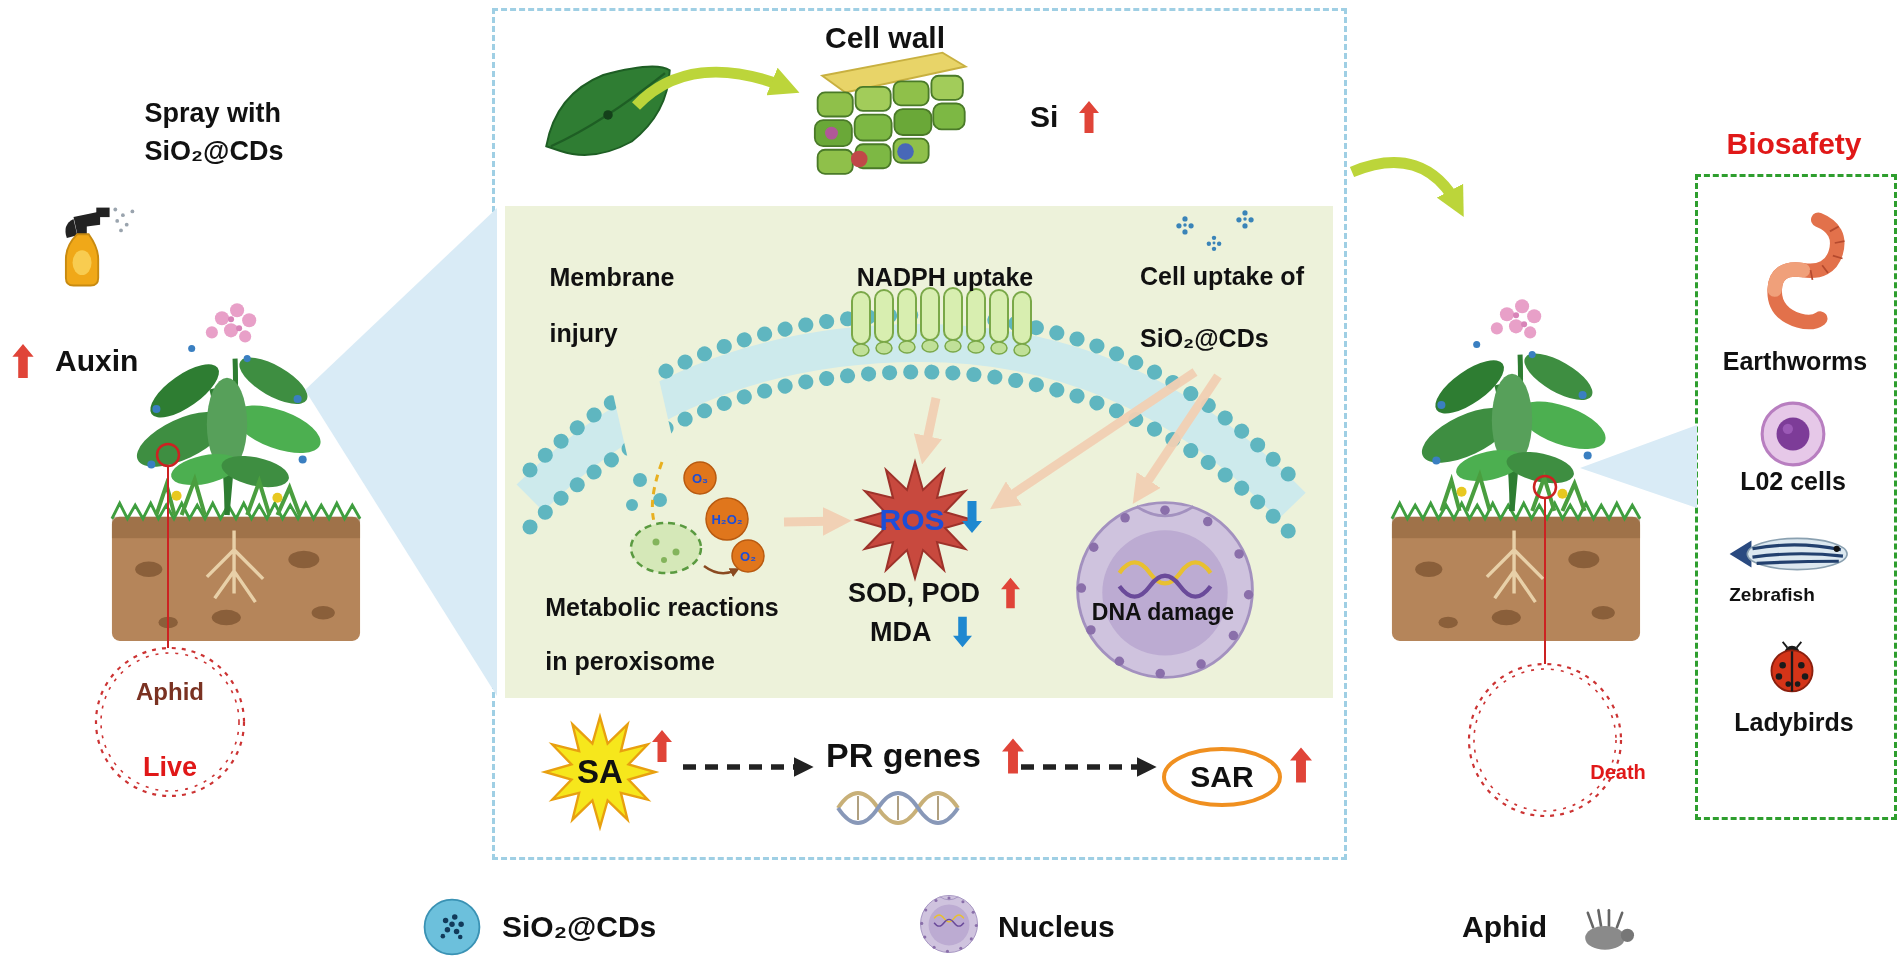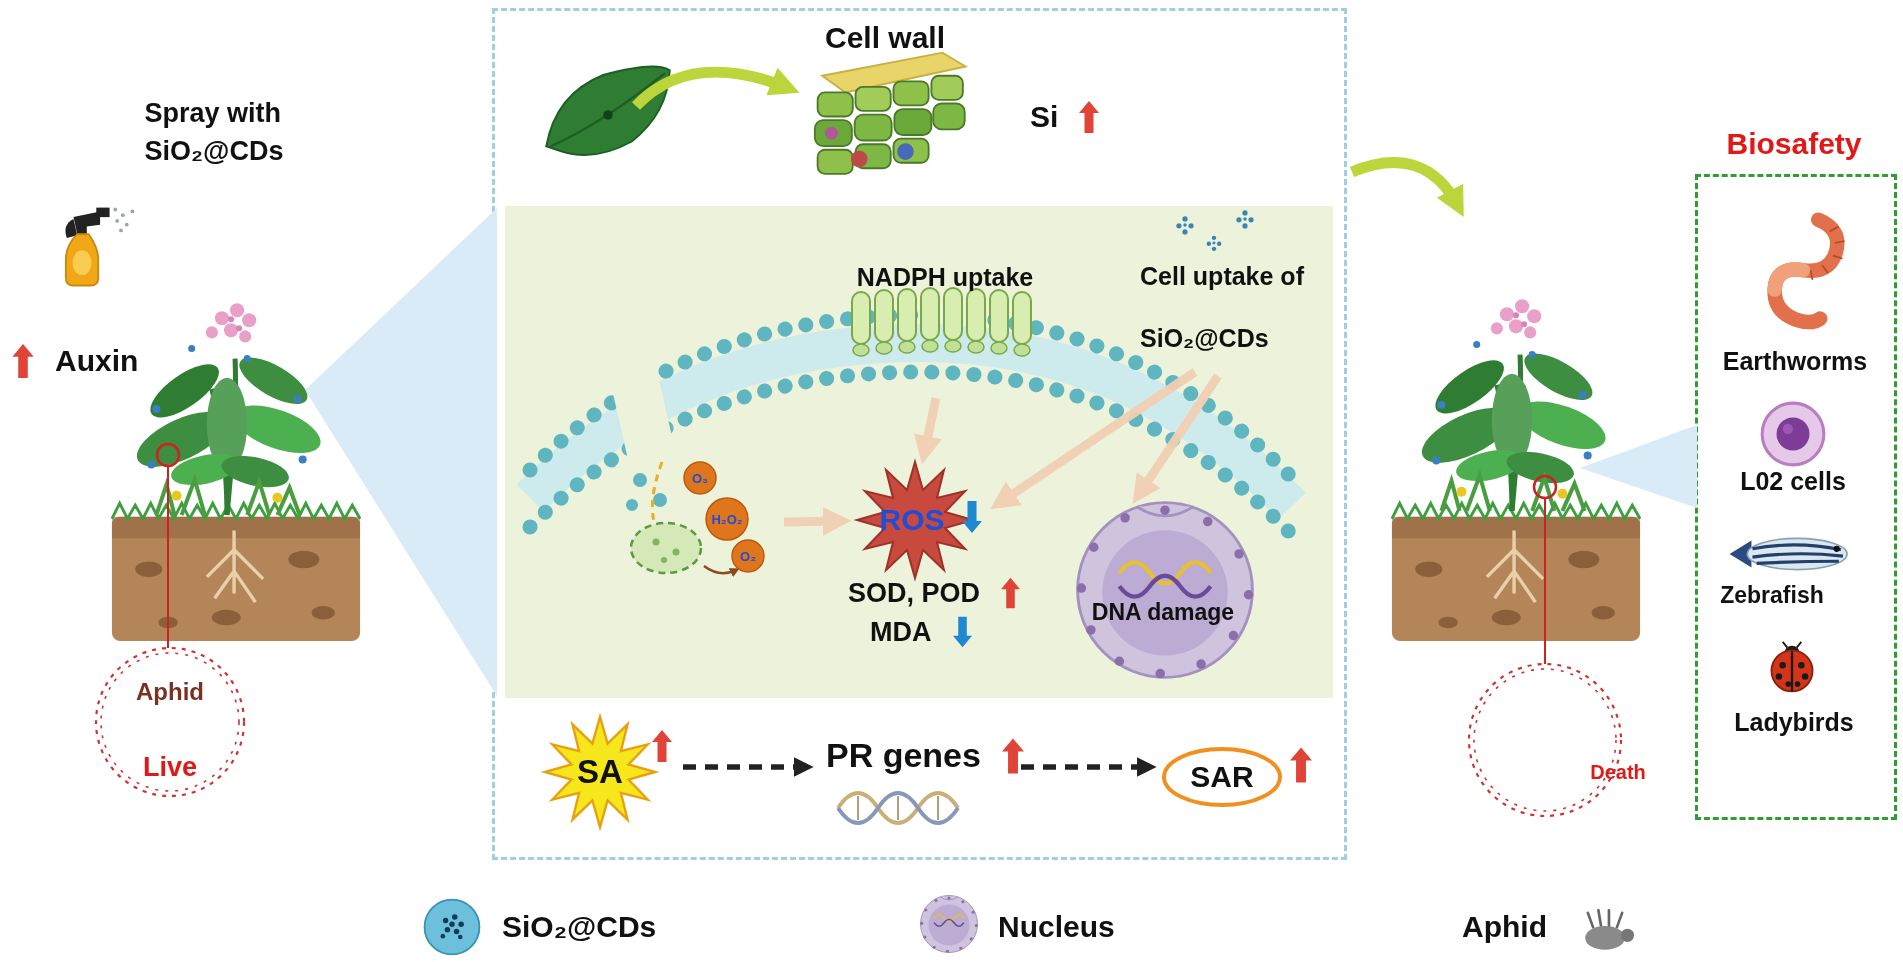--- a/index.html
+++ b/index.html
@@ -402,32 +402,40 @@
 
   <div class="lbl center" style="left:885px;top:38px;font-size:30px">Cell wall</div>
 
   <div class="row" style="left:1030px;top:100px;font-size:30px">
     <span>Si</span>
     <svg class="arr" width="20" height="34" viewBox="0 0 20 32">
         <path d="M10 0 L20 12 H14.5 V32 H5.5 V12 H0 Z"></path>
       </svg>
   </div>
 
+  <div class="lbl center stack" style="left:612px;top:305px;font-size:25px;line-height:56px">
+    <span>Membrane</span>
+    <span>injury</span>
+  </div>
 
   <div class="lbl center" style="left:945px;top:277px;font-size:25px">NADPH uptake</div>
 
   <div class="lbl center stack" style="left:1222px;top:307px;font-size:25px;line-height:62px">
     <span>Cell uptake of</span>
     <span>SiO₂@CDs</span>
   </div>
 
   <div class="lbl center white-text" style="left:700px;top:478px;font-size:13px">O₃</div>
   <div class="lbl center white-text" style="left:727px;top:519px;font-size:13px">H₂O₂</div>
   <div class="lbl center white-text" style="left:748px;top:556px;font-size:13px">O₂</div>
 
+  <div class="lbl center stack" style="left:662px;top:634px;font-size:25px;line-height:54px">
+    <span>Metabolic reactions</span>
+    <span>in peroxisome</span>
+  </div>
 
   <div class="lbl center white-text" style="left:912px;top:520px;font-size:30px">ROS</div>
   <svg class="arr blue down abs" style="left:962px;top:500px" width="20" height="34" viewBox="0 0 20 32">
       <path d="M10 0 L20 12 H14.5 V32 H5.5 V12 H0 Z"></path>
     </svg>
 
   <div class="row" style="left:848px;top:577px;font-size:27px">
     <span>SOD, POD</span>
     <svg class="arr" width="19" height="32" viewBox="0 0 20 32">
         <path d="M10 0 L20 12 H14.5 V32 H5.5 V12 H0 Z"></path>
@@ -456,21 +464,21 @@
   </div>
 
   <div class="lbl center" style="left:1222px;top:777px;font-size:30px">SAR</div>
   <svg class="arr abs" style="left:1290px;top:747px" width="22" height="36" viewBox="0 0 20 32">
       <path d="M10 0 L20 12 H14.5 V32 H5.5 V12 H0 Z"></path>
     </svg>
 
   <div class="lbl center red-text" style="left:1794px;top:144px;font-size:30px">Biosafety</div>
   <div class="lbl center" style="left:1795px;top:361px;font-size:25px">Earthworms</div>
   <div class="lbl center" style="left:1793px;top:481px;font-size:25px">L02 cells</div>
-  <div class="lbl center" style="left:1772px;top:595px;font-size:23px">Zebrafish</div>
+  <div class="lbl center" style="left:1772px;top:595px;font-size:19px">Zebrafish</div>
   <div class="lbl center" style="left:1794px;top:722px;font-size:25px">Ladybirds</div>
 
   <div class="lbl center red-text" style="left:1618px;top:772px;font-size:20px">Death</div>
 
   <div class="lbl" style="left:502px;top:910px;font-size:30px">SiO₂@CDs</div>
   <div class="lbl" style="left:998px;top:910px;font-size:30px">Nucleus</div>
   <div class="lbl" style="left:1462px;top:910px;font-size:30px">Aphid</div>
 
 </div>
 

